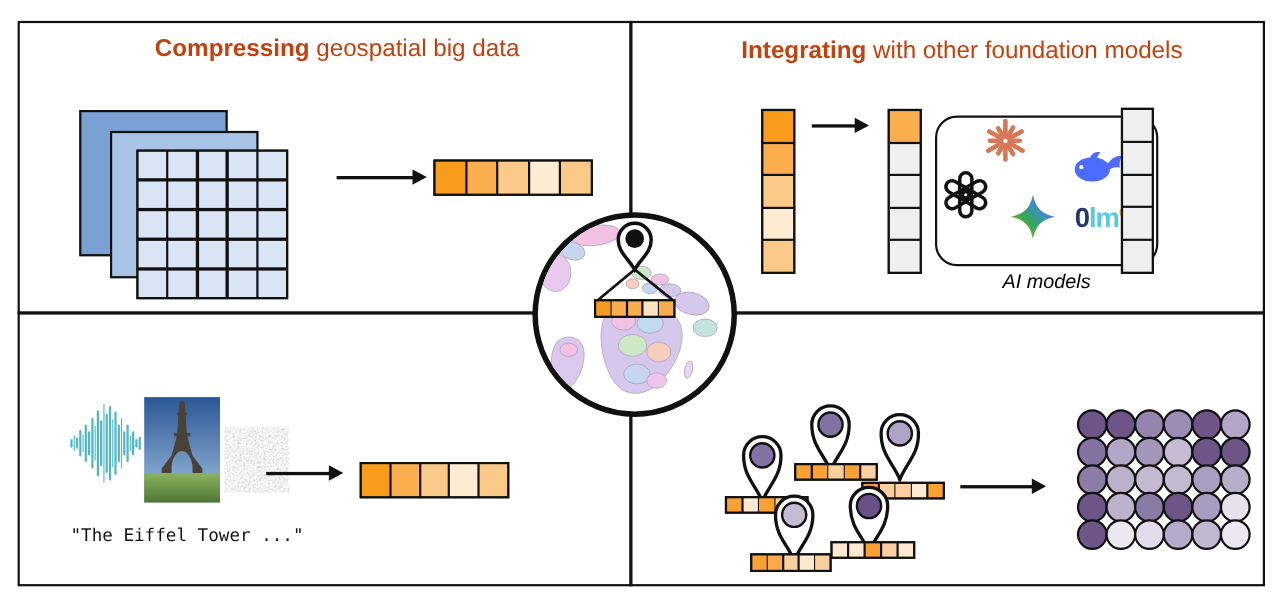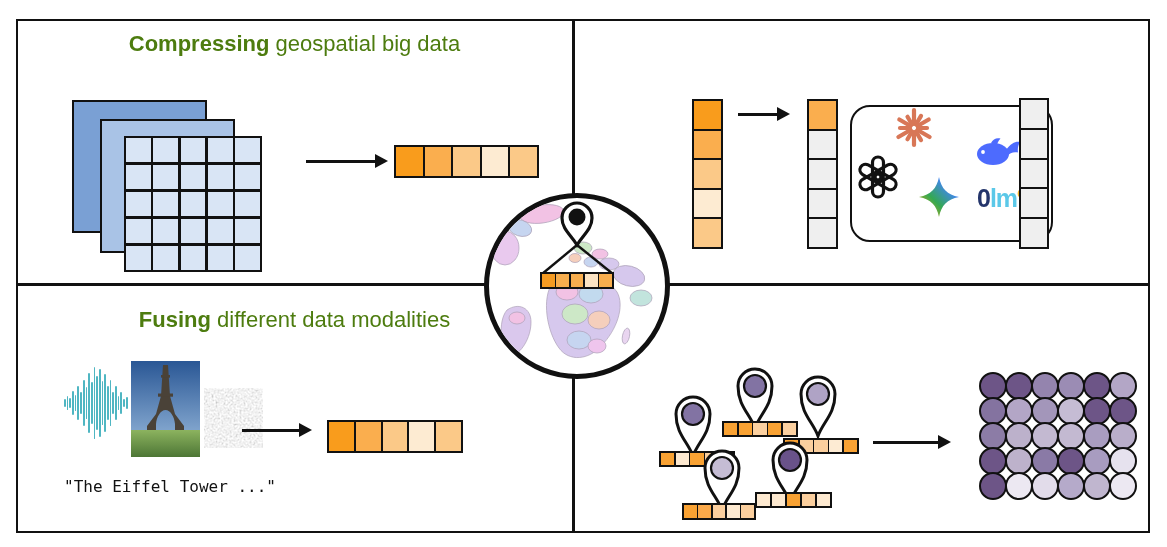--- a/index.html
+++ b/index.html
@@ -1,21 +1,21 @@
 <!DOCTYPE html>
 <html><head>
 <meta charset="utf-8">
 <style>
   html,body{margin:0;padding:0;background:#fff;font-family:"Liberation Sans",sans-serif;}
   .canvas{position:relative;width:1167px;height:547px;background:#fff;overflow:hidden;}
   .frame{position:absolute;left:16px;top:19px;width:1134px;height:514px;border:2.5px solid #111;box-sizing:border-box;background:#fff;}
   .vline{position:absolute;left:572px;top:19px;width:2.5px;height:514px;background:#111;}
   .hline{position:absolute;left:16px;top:283px;width:1134px;height:2.5px;background:#111;}
 
-  .q-title{position:absolute;text-align:center;font-size:22px;color:#4d7c0f;}
+  .q-title{position:absolute;text-align:center;font-size:22px;color:#c2410c;padding-left:12px;}
   .q-title b{font-weight:bold;}
 
   
   .vec{position:absolute;display:flex;gap:2px;background:#111;border:2.5px solid #111;box-sizing:border-box;}
   .vec>div{flex:1;}
   .vec.v{flex-direction:column;}
   .vec.sm{gap:1.5px;border-width:2px;}
 
   
   .arrow{position:absolute;height:2.5px;background:#111;}
@@ -93,20 +93,23 @@
     </div>
   <div class="arrow" style="left:306px;top:160px;width:70px;"></div>
   <div class="vec" style="left:394px;top:145px;width:145px;height:33px;">
       <div style="background: rgb(249, 156, 28);"></div>
       <div style="background: rgb(250, 174, 78);"></div>
       <div style="background: rgb(251, 201, 136);"></div>
       <div style="background: rgb(253, 235, 210);"></div>
       <div style="background: rgb(251, 201, 136);"></div>
     </div>
 
+  <div class="q-title" style="left:575px;top:33px;width:575px;">
+    <b>Integrating</b><span> with other foundation models</span>
+  </div>
   <div class="vec v" style="left:692px;top:99px;width:31px;height:150px;">
       <div style="background: rgb(249, 156, 28);"></div>
       <div style="background: rgb(250, 174, 78);"></div>
       <div style="background: rgb(251, 201, 136);"></div>
       <div style="background: rgb(253, 235, 210);"></div>
       <div style="background: rgb(251, 201, 136);"></div>
     </div>
   <div class="arrow" style="left:738px;top:113px;width:40px;"></div>
   <div class="vec v" style="left:807px;top:99px;width:31px;height:150px;">
       <div style="background: rgb(250, 174, 78);"></div>
@@ -164,31 +167,29 @@
         <stop offset="1" stop-color="#E94235"></stop>
       </linearGradient>
     </defs>
     <path fill="url(#gemgrad)" d="M22,2 C24.5,14 30,19.5 42,22 C30,24.5 24.5,30 22,42 C19.5,30 14,24.5 2,22 C14,19.5 19.5,14 22,2 Z"></path>
   </svg>
 
   <div class="logo olmo" style="left:977px;top:185px;">
     <span style="color: rgb(36, 53, 107);">0</span><span style="color: rgb(91, 200, 232);">lm</span><span class="o2" style="color: rgb(240, 180, 41);">o</span>
   </div>
 
+  <div class="ai-caption">AI models</div>
   <div class="vec v" style="left:1019px;top:98px;width:30px;height:151px;">
       <div style="background: rgb(239, 239, 239);"></div>
       <div style="background: rgb(239, 239, 239);"></div>
       <div style="background: rgb(239, 239, 239);"></div>
       <div style="background: rgb(239, 239, 239);"></div>
       <div style="background: rgb(239, 239, 239);"></div>
     </div>
 
-  <div class="q-title" style="left:16px;top:307px;width:557px;">
-    <b>Fusing</b><span> different data modalities</span>
-  </div>
 
   <div class="wave" style="left:64px;top:367px;width:58px;height:72px;">
       <i style="height: 10%; background: rgb(79, 182, 194);"></i>
       <i style="height: 20%; background: rgb(79, 182, 194);"></i>
       <i style="height: 14%; background: rgb(79, 182, 194);"></i>
       <i style="height: 32%; background: rgb(79, 182, 194);"></i>
       <i style="height: 22%; background: rgb(79, 182, 194);"></i>
       <i style="height: 46%; background: rgb(79, 182, 194);"></i>
       <i style="height: 30%; background: rgb(79, 182, 194);"></i>
       <i style="height: 64%; background: rgb(79, 182, 194);"></i>

